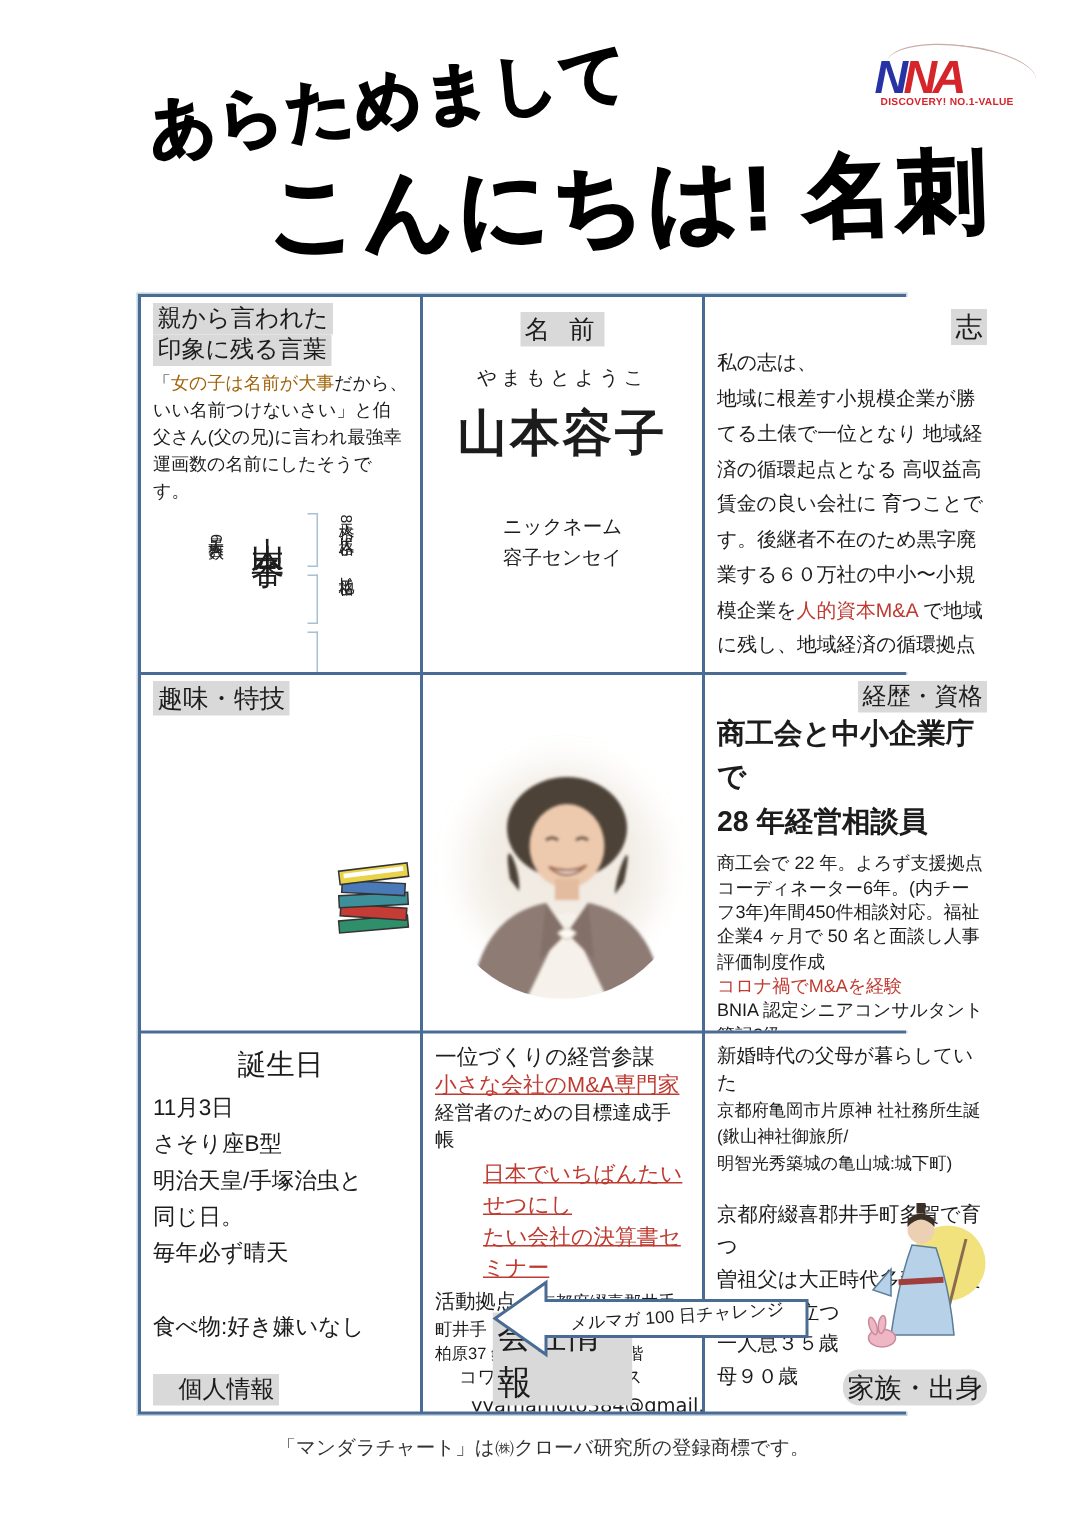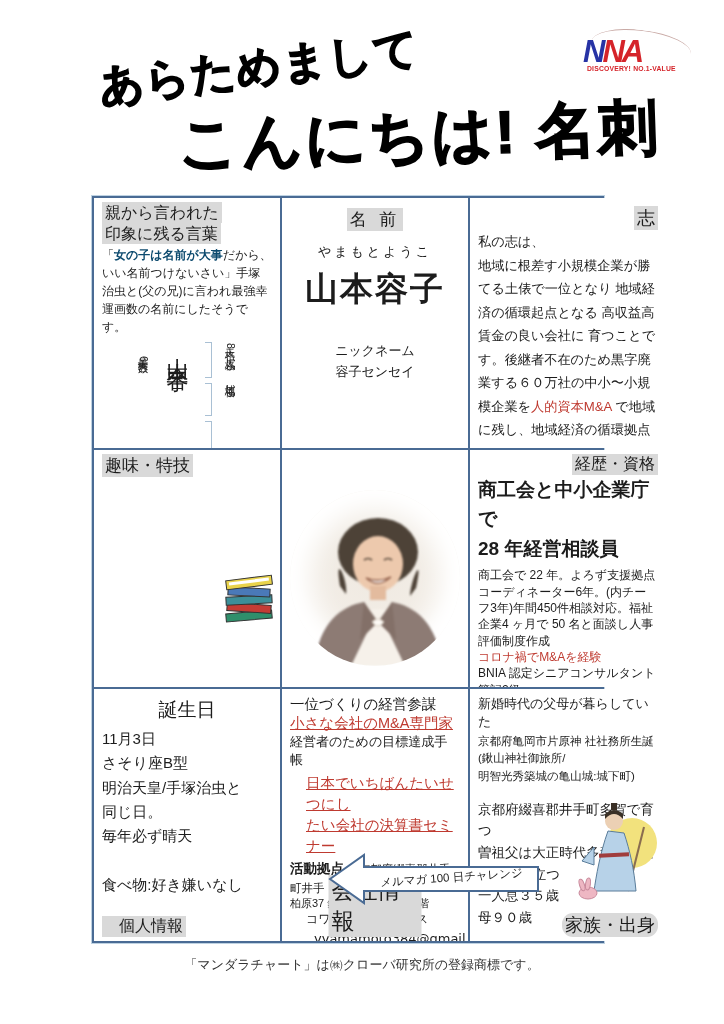--- a/index.html
+++ b/index.html
@@ -61,22 +61,22 @@
   
   .bday-title{text-align:center;font-size:19px;margin-top:4px;}
   .bday-body{font-size:15px;line-height:1.62;white-space:pre-line;margin-top:4px;}
   .corner-chip{position:absolute;bottom:4px;font-size:16px;}
   .chip-left{left:8px;padding-left:17px;} .chip-center{left:50%;transform:translateX(-50%);font-size:23px;}
   .chip-right{right:8px;font-size:18px;border-radius:11px;}
   
   .co-l1{font-size:14.5px;margin-top:2px;}
   .co-l2{font-size:14.5px;}
   .co-l3{font-size:13px;}
-  .co-seminar{font-size:14.5px;line-height:1.45;margin:4px 0 2px 16px;white-space:pre-line;}
-  .co-base{font-size:13.5px;font-weight:700;display:inline-block;}
+  .co-seminar{font-size:14.5px;line-height:1.45;margin:4px 0 2px 32px;white-space:pre-line;}
+  .co-base{font-size:13.5px;font-weight:400;display:inline-block;}
   .co-addr1{font-size:11.5px;margin-left:10px;}
   .co-addr2{font-size:11px;}
   .co-addr3{font-size:12px;margin-left:16px;}
   .co-email{font-size:13px;margin-left:24px;margin-top:3px;font-family:"DejaVu Sans",sans-serif;}
   
   .fam-p1{font-size:13px;margin-top:2px;}
   .fam-p2{font-size:11.5px;line-height:1.5;margin-top:2px;}
   .fam-p4{font-size:13.5px;line-height:1.6;white-space:pre-line;margin-top:14px;}
   .folk{position:absolute;right:4px;bottom:36px;}
   
@@ -100,21 +100,21 @@
       <span class="logo-blue">N</span><span class="logo-red">NA</span>
     </div>
     <div class="logo-tagline">DISCOVERY! NO.1-VALUE</div>
   </div>
 
   <div class="grid">
 
     <div class="cell">
       <div class="imp-head"><span class="chip">親から言われた</span><br>
       <span class="chip">印象に残る言葉</span></div>
-      <div class="imp-para prewrap"><span>「</span><span style="color: #0c4a6e; font-weight: bold;">女の子は名前が大事</span><span>だから、いい名前つけないさい」手塚治虫と(父の兄)に言われ最強幸運画数の名前にしたそうです。</span></div>
+      <div class="imp-para prewrap"><span>「</span><span style="color: #a16207;">女の子は名前が大事</span><span>だから、いい名前つけないさい」と伯父さん(父の兄)に言われ最強幸運画数の名前にしたそうです。</span></div>
       <div class="vname">
         <div class="v-small v-left">最大吉数6</div>
         <div class="v-big">山本容子</div>
         <div class="brackets">
           <div class="bracket bk1"></div>
             <div class="bracket bk2"></div>
             <div class="bracket bk3"></div>
         </div>
         <div class="v-small">天格8人格 15 地格 18</div>
       </div>

